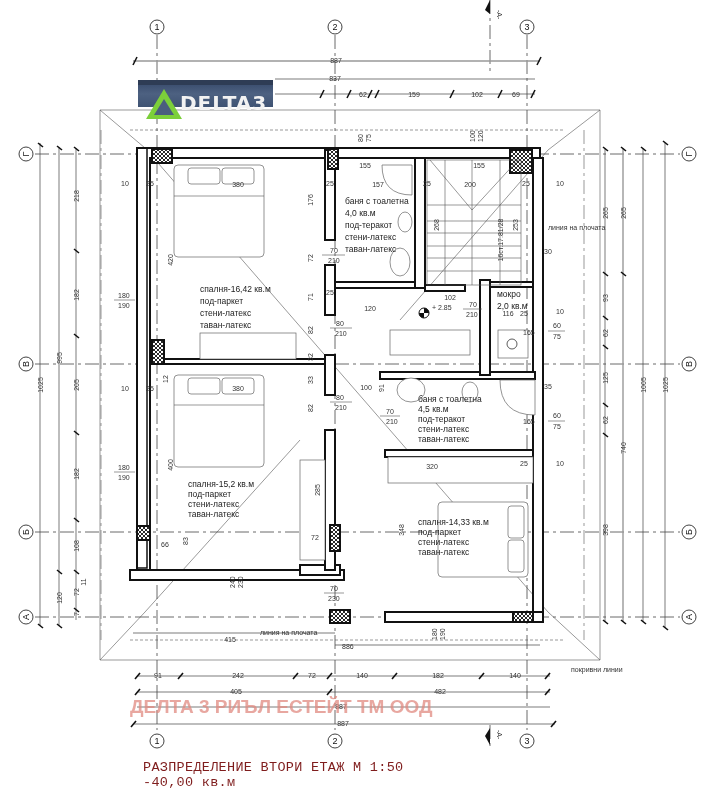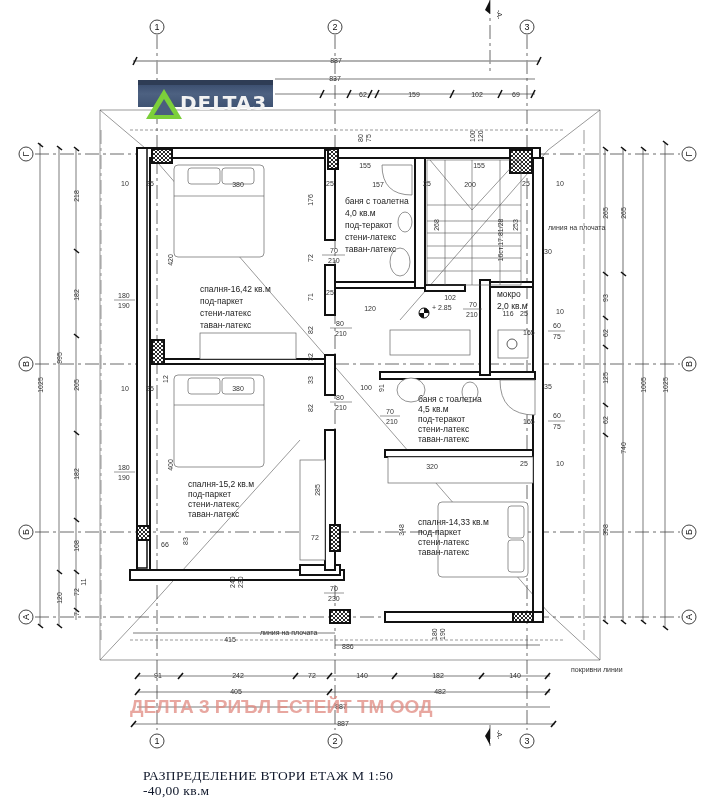--- a/index.html
+++ b/index.html
@@ -2,21 +2,21 @@
 <html><head>
 <meta charset="utf-8">
 <style>
   html, body { margin:0; padding:0; background:#ffffff; }
   body { width:710px; height:802px; position:relative; overflow:hidden; font-family:"Liberation Sans", sans-serif; }
   #plan { position:absolute; left:0; top:0; width:710px; height:802px; }
   .ts { font-family:"Liberation Sans", sans-serif; font-size:7px; fill:#333; }
   .room { font-family:"Liberation Sans", sans-serif; font-size:8.5px; fill:#222; }
   .axis-label { font-family:"Liberation Sans", sans-serif; font-size:9px; fill:#111; }
   .wm { font-family:"Liberation Sans", sans-serif; font-size:19px; font-weight:bold; fill:#e08a80; fill-opacity:0.75; }
-  .title { position:absolute; left:143px; top:760px; font-family:Liberation Serif, serif; font-size:13.5px; color:#0f172a; line-height:15px; letter-spacing:0.3px;margin-top:8px; }
+  .title { position:absolute; left:143px; top:760px; font-family:Liberation Mono, monospace; font-size:13.5px; color:#7f1d1d; line-height:15px; letter-spacing:0.3px; }
   .logo { position:absolute; left:138px; top:80px; width:135px; height:27px; background:linear-gradient(#3d5071,#4d6181 40%,#3f5373); border-top:5px solid #2e3c55; box-sizing:border-box; }
   .logo-text { position:absolute; left:42px; top:6px; font-family:"DejaVu Sans", sans-serif; font-weight:bold; font-size:20px; color:#f2f2f2; letter-spacing:1px; }
   .wall { fill:#fff; stroke:#111; stroke-width:2; }
   .col { fill:url(#hatch); stroke:#111; stroke-width:2; }
   .dim { stroke:#444; stroke-width:0.7; fill:none; }
   .dimg { stroke:#999; stroke-width:1.4; fill:none; }
   .grid { stroke:#444; stroke-width:0.8; stroke-dasharray:14 4 3 4; fill:none; }
   .tick { stroke:#111; stroke-width:1.6; }
   .thin { stroke:#555; stroke-width:0.6; fill:none; }
   .furn { stroke:#666; stroke-width:0.7; fill:#fff; }

